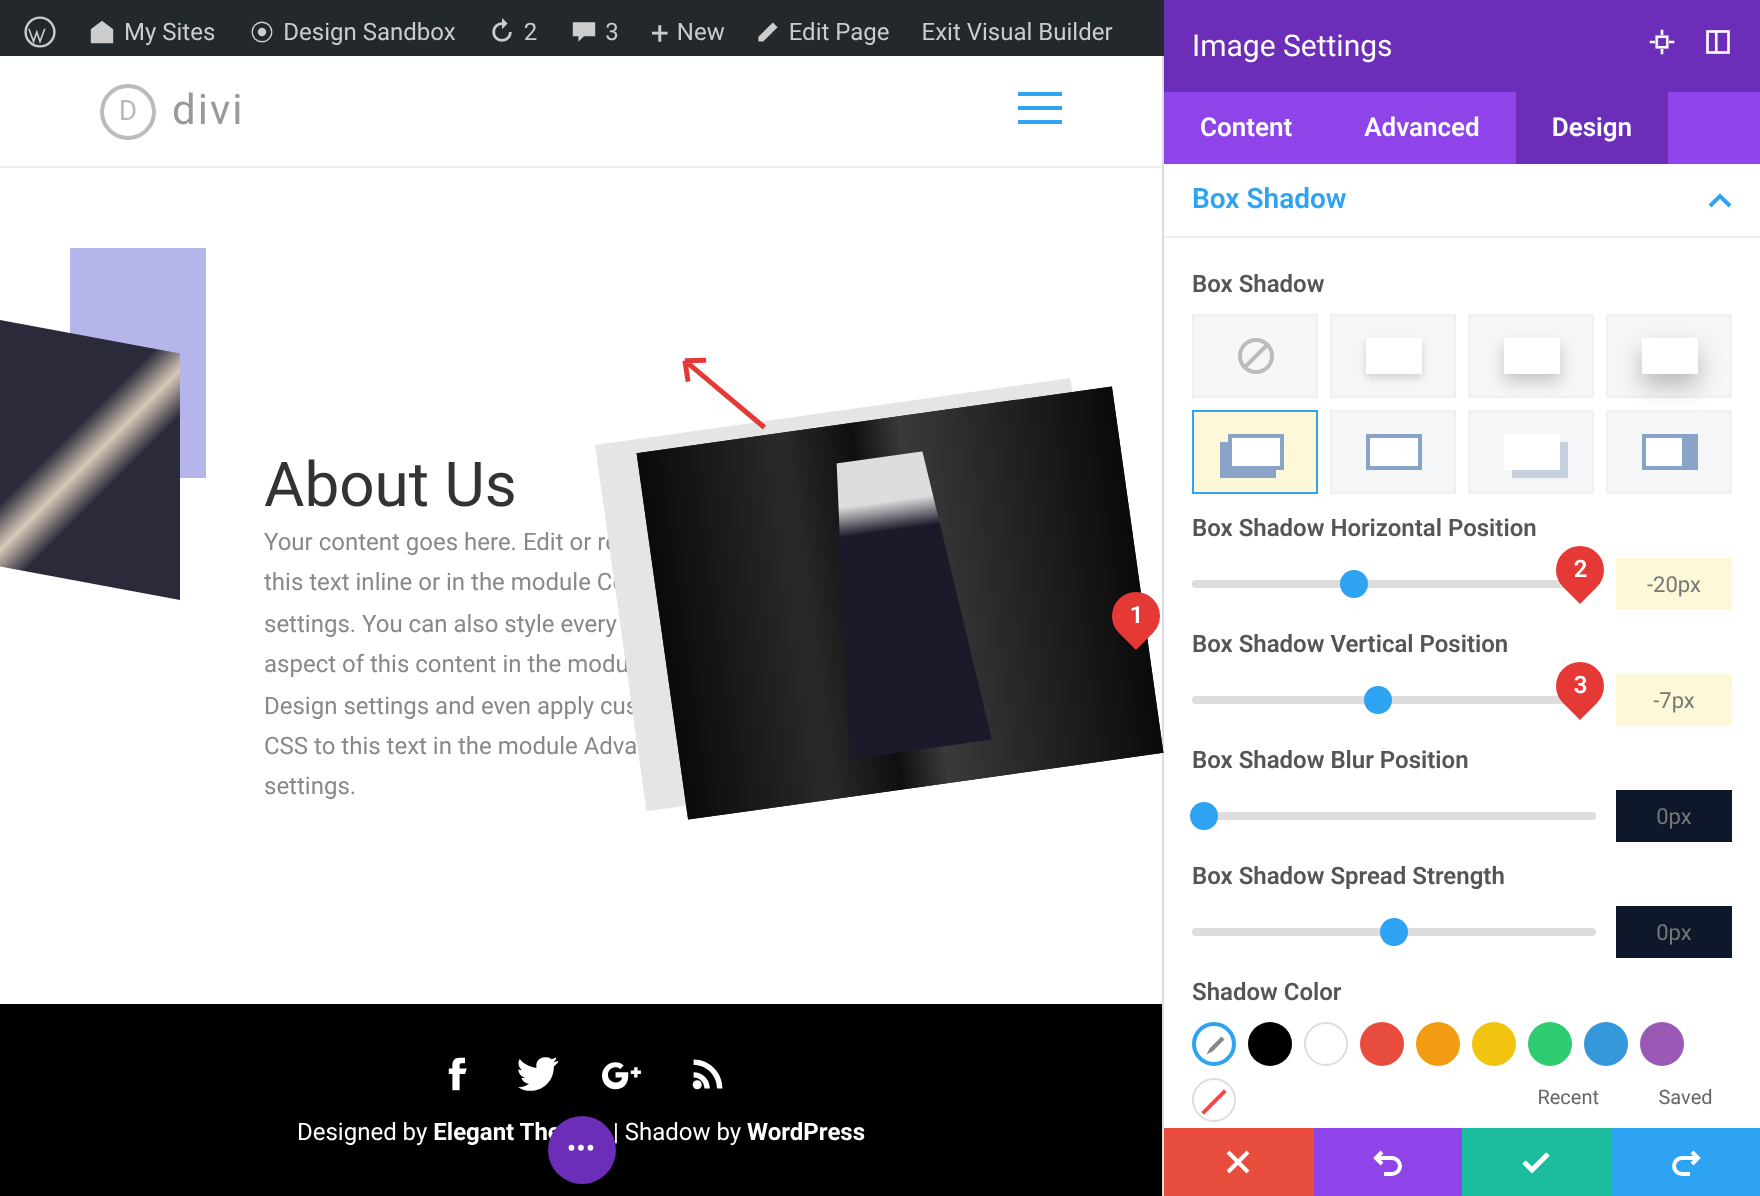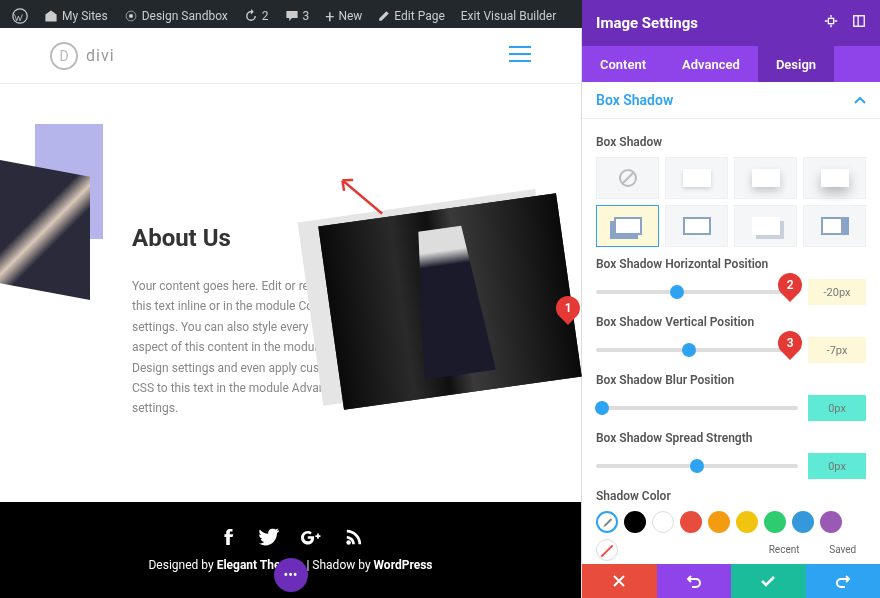--- a/index.html
+++ b/index.html
@@ -11,37 +11,37 @@
 .adminbar .star{background:#ff0070;width:18px;height:18px;display:flex;align-items:center;justify-content:center;color:#fff;font-size:10px}
 .preview{position:absolute;left:0;top:28px;width:582px;height:570px;background:#fff;border-right:1px solid #ddd}
 .hdr{height:56px;display:flex;align-items:center;padding:0 50px;justify-content:space-between;border-bottom:1px solid #eee}
 .logo{display:flex;align-items:center;gap:8px;color:#999}
 .logo-mark{width:28px;height:28px;border:2px solid #bbb;border-radius:50%;display:flex;align-items:center;justify-content:center;font-size:14px;color:#bbb}
 .menu-btn{cursor:pointer}
 .canvas{position:relative;height:420px;background:#fff}
 .purple-block{position:absolute;left:35px;top:40px;width:68px;height:115px;background:#b5b5ec}
 .man-img{position:absolute;left:0;top:76px;width:90px;height:140px;background:linear-gradient(135deg,#2a2a3a 40%,#d8c8b8 50%,#2a2a3a 60%);clip-path:polygon(0 0,100% 12%,100% 100%,0 88%)}
 .txt{position:absolute;left:132px;top:140px;width:215px}
-.txt h1{font-size:24px;font-weight:700;color:#333;margin-bottom:24px}
+.txt h1{font-size:31px;font-weight:400;color:#333;margin-bottom:0}
 .txt p{font-size:12px;color:#888;line-height:1.7}
 .photo-wrap{position:absolute;left:330px;top:125px;width:240px;height:185px;transform:rotate(-8deg)}
 .shadow-box{position:absolute;left:-20px;top:-7px;width:100%;height:100%;background:#e5e5e5}
 .photo{position:absolute;width:100%;height:100%;background:#1a1a1a;background-image:linear-gradient(90deg,#0a0a0a 0%,#2a2a2a 30%,#0f0f0f 45%,#3a3a3a 55%,#0a0a0a 100%);overflow:hidden}
 .photo::after{content:"";position:absolute;left:35%;top:10%;width:30%;height:80%;background:linear-gradient(180deg,#ddd 15%,#1a1a2a 25%,#1a1a2a 100%);clip-path:polygon(20% 0,80% 0,100% 100%,0 100%)}
 .arrow{position:absolute;left:328px;top:100px;transform:rotate(40deg)}
 .marker{position:absolute;width:24px;height:24px;background:#e53935;border-radius:50% 50% 50% 0;transform:rotate(-45deg);display:flex;align-items:center;justify-content:center;color:#fff;font-size:12px;font-weight:600}
 .marker span{transform:rotate(45deg)}
 .m1{left:556px;top:212px}
 .footer{position:absolute;bottom:0;left:0;right:0;height:96px;background:#000;color:#fff;display:flex;flex-direction:column;align-items:center;justify-content:center;gap:8px}
 .socials{display:flex;gap:22px;font-size:18px}
 .credit{font-size:12px}
 .credit b{font-weight:700}
 .dots-btn{position:absolute;bottom:6px;left:50%;transform:translateX(-50%);width:34px;height:34px;background:#6c2eb9;border-radius:50%;display:flex;align-items:center;justify-content:center;color:#fff;font-size:14px;cursor:pointer}
 .panel{position:absolute;right:0;top:0;width:298px;height:598px;background:#fff;display:flex;flex-direction:column}
-.panel-hdr{background:#6c2eb9;color:#fff;height:46px;display:flex;align-items:center;padding:0 14px;font-size:15px;font-weight:700;justify-content:space-between}
+.panel-hdr{background:#6c2eb9;color:#fff;height:46px;display:flex;align-items:center;padding:0 14px;font-size:15px;font-weight:400;justify-content:space-between}
 .panel-hdr .icons{display:flex;gap:14px}
 .tabs{background:#8e44e8;display:flex;height:36px}
 .tab{flex:0 0 auto;padding:0 18px;display:flex;align-items:center;color:#fff;font-size:13px;font-weight:600;cursor:pointer}
 .tab.active{background:#6c2eb9}
 .section{padding:10px 14px;border-bottom:1px solid #eee;display:flex;justify-content:space-between;align-items:center;color:#2ea3f2;font-size:14px;font-weight:600;cursor:pointer}
 .body{flex:1;overflow:auto;padding:6px 14px 0}
 .lbl{font-size:12px;color:#555;font-weight:600;margin:10px 0 8px}
 .presets{display:grid;grid-template-columns:repeat(4,1fr);gap:6px}
 .preset{height:42px;background:#f4f6f8;border:1px solid #eef0f2;display:flex;align-items:center;justify-content:center;cursor:pointer;position:relative}
 .preset .pbox{width:28px;height:18px;background:#fff}
@@ -50,21 +50,21 @@
 .pbox.sh1{box-shadow:0 2px 4px rgba(0,0,0,.15)}
 .pbox.sh2{box-shadow:0 4px 8px rgba(0,0,0,.2)}
 .pbox.sh3{box-shadow:0 6px 12px rgba(0,0,0,.25)}
 .pbox.sh4{box-shadow:0 0 0 2px #8aa4c8 inset,-4px 4px 0 #8aa4c8}
 .pbox.sh5{border:2px solid #8aa4c8}
 .pbox.sh6{box-shadow:4px 4px 0 rgba(100,120,160,.3)}
 .pbox.sh7{box-shadow:inset 0 0 0 2px #8aa4c8;border-right:6px solid #8aa4c8}
 .slider-row{display:flex;align-items:center;gap:10px;margin-bottom:6px}
 .slider{flex:1;height:4px;background:#ddd;border-radius:2px;position:relative;cursor:pointer}
 .slider .thumb{position:absolute;top:50%;width:14px;height:14px;background:#2ea3f2;border-radius:50%;transform:translate(-50%,-50%)}
-.valbox{width:58px;height:26px;background:#5eead4;border:none;font-size:11px;color:#777;text-align:center}
+.valbox{width:58px;height:26px;background:#0f172a;border:none;font-size:11px;color:#777;text-align:center}
 .valbox.hl{background:#fdf9d8}
 .m23{position:absolute;width:24px;height:24px;background:#e53935;border-radius:50% 50% 50% 0;transform:rotate(-45deg);display:flex;align-items:center;justify-content:center;color:#fff;font-size:12px;font-weight:600;z-index:5}
 .m23 span{transform:rotate(45deg)}
 .swatches{display:flex;gap:6px;flex-wrap:wrap}
 .sw{width:22px;height:22px;border-radius:50%;cursor:pointer}
 .sw.picker{border:2px solid #2ea3f2;background:#fff;display:flex;align-items:center;justify-content:center}
 .sw.none{background:#fff;border:1px solid #ddd;position:relative}
 .sw.none::after{content:"";position:absolute;left:2px;right:2px;top:50%;height:2px;background:#f44;transform:rotate(-45deg)}
 .actions{display:flex;height:34px}
 .act{flex:1;display:flex;align-items:center;justify-content:center;color:#fff;cursor:pointer;position:relative}
@@ -129,21 +129,21 @@
         <circle cx="8" cy="8" r="5" fill="none" stroke="#ccc" stroke-width="2"></circle>
         <path d="M12 12l5 5" stroke="#ccc" stroke-width="2"></path>
       </svg>
     </div>
 </div>
 
 <div class="preview">
   <div class="hdr">
     <div class="logo">
       <div class="logo-mark">D</div>
-      <span style="font-size:16px;letter-spacing:1px">divi</span>
+      <span style="font-size:21px;letter-spacing:1px">divi</span>
     </div>
     <div class="menu-btn">
       <svg width="22" height="16" viewBox="0 0 22 16">
           <path d="M0 1h22M0 8h22M0 15h22" stroke="#2ea3f2" stroke-width="2"></path>
         </svg>
     </div>
   </div>
   <div class="canvas">
     <div class="purple-block"></div>
     <div class="man-img"></div>

